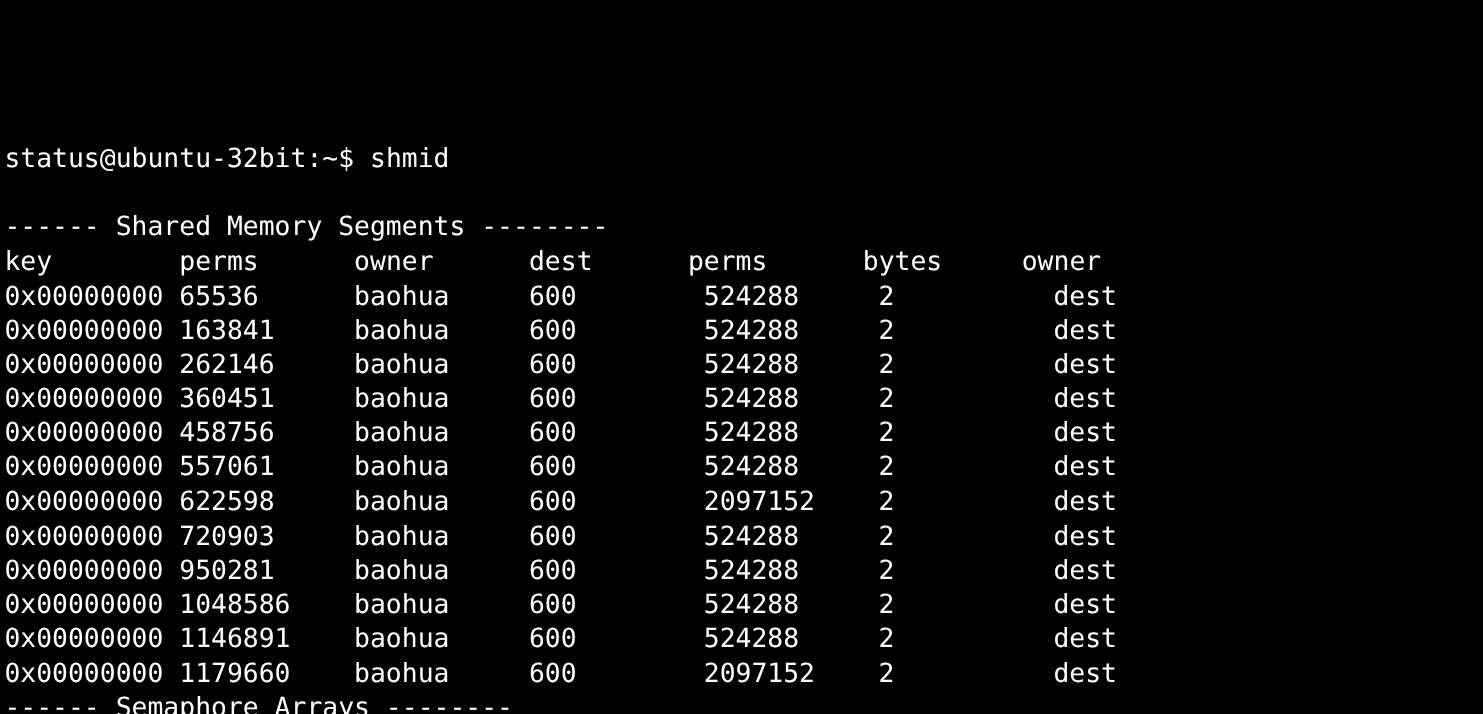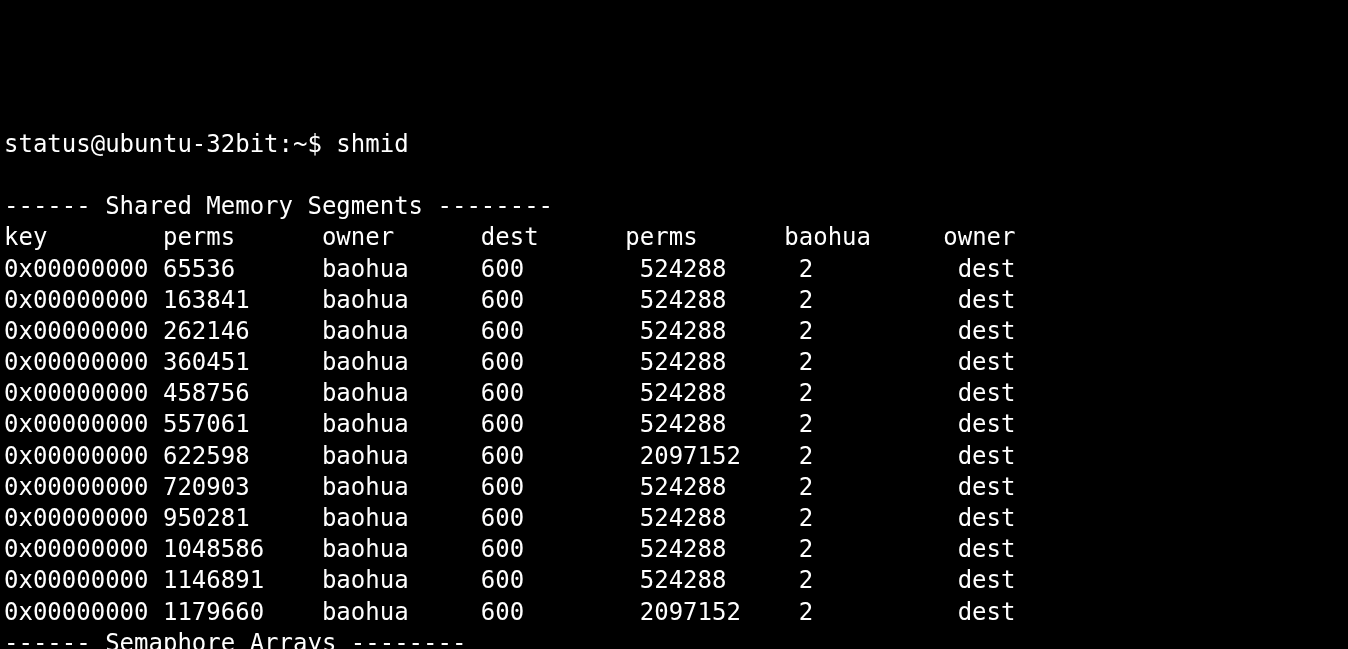--- a/index.html
+++ b/index.html
@@ -24,21 +24,21 @@
     }
   </style>
 </head>
 <body>
 
 
 
 <div class="terminal"><span><span>status@ubuntu-32bit</span><span>:</span><span>~</span><span>$</span> <span>shmid</span></span>
 
 <span>------ Shared Memory Segments --------</span>
-<span><span>key</span>        <span>perms</span>      <span>owner</span>      <span>dest</span>      <span>perms</span>      <span>baohua</span>     <span>owner</span></span>
+<span><span>key</span>        <span>perms</span>      <span>owner</span>      <span>dest</span>      <span>perms</span>      <span>bytes</span>     <span>owner</span></span>
 <span id="shm-rows">0x00000000 65536      baohua     600        524288     2          dest
 0x00000000 163841     baohua     600        524288     2          dest
 0x00000000 262146     baohua     600        524288     2          dest
 0x00000000 360451     baohua     600        524288     2          dest
 0x00000000 458756     baohua     600        524288     2          dest
 0x00000000 557061     baohua     600        524288     2          dest
 0x00000000 622598     baohua     600        2097152    2          dest
 0x00000000 720903     baohua     600        524288     2          dest
 0x00000000 950281     baohua     600        524288     2          dest
 0x00000000 1048586    baohua     600        524288     2          dest

